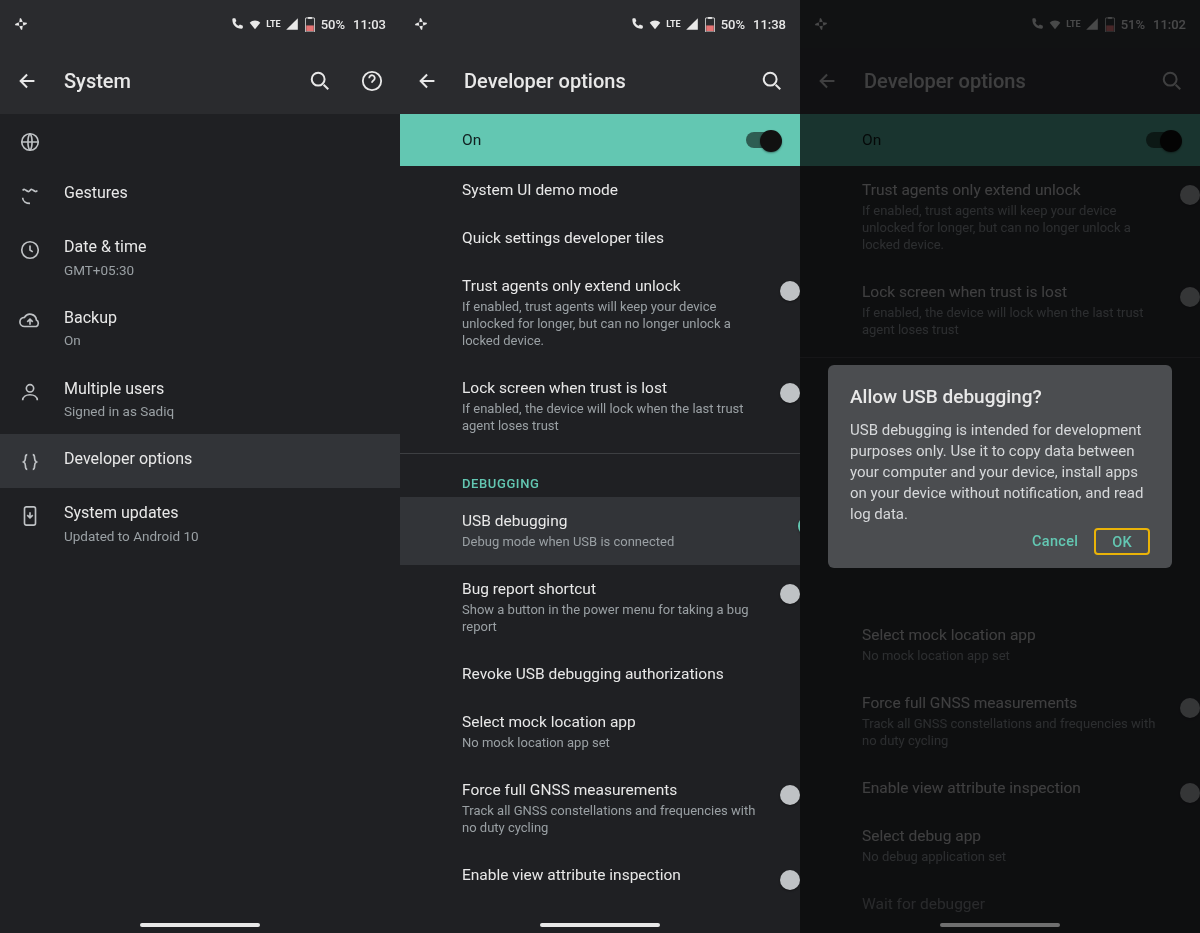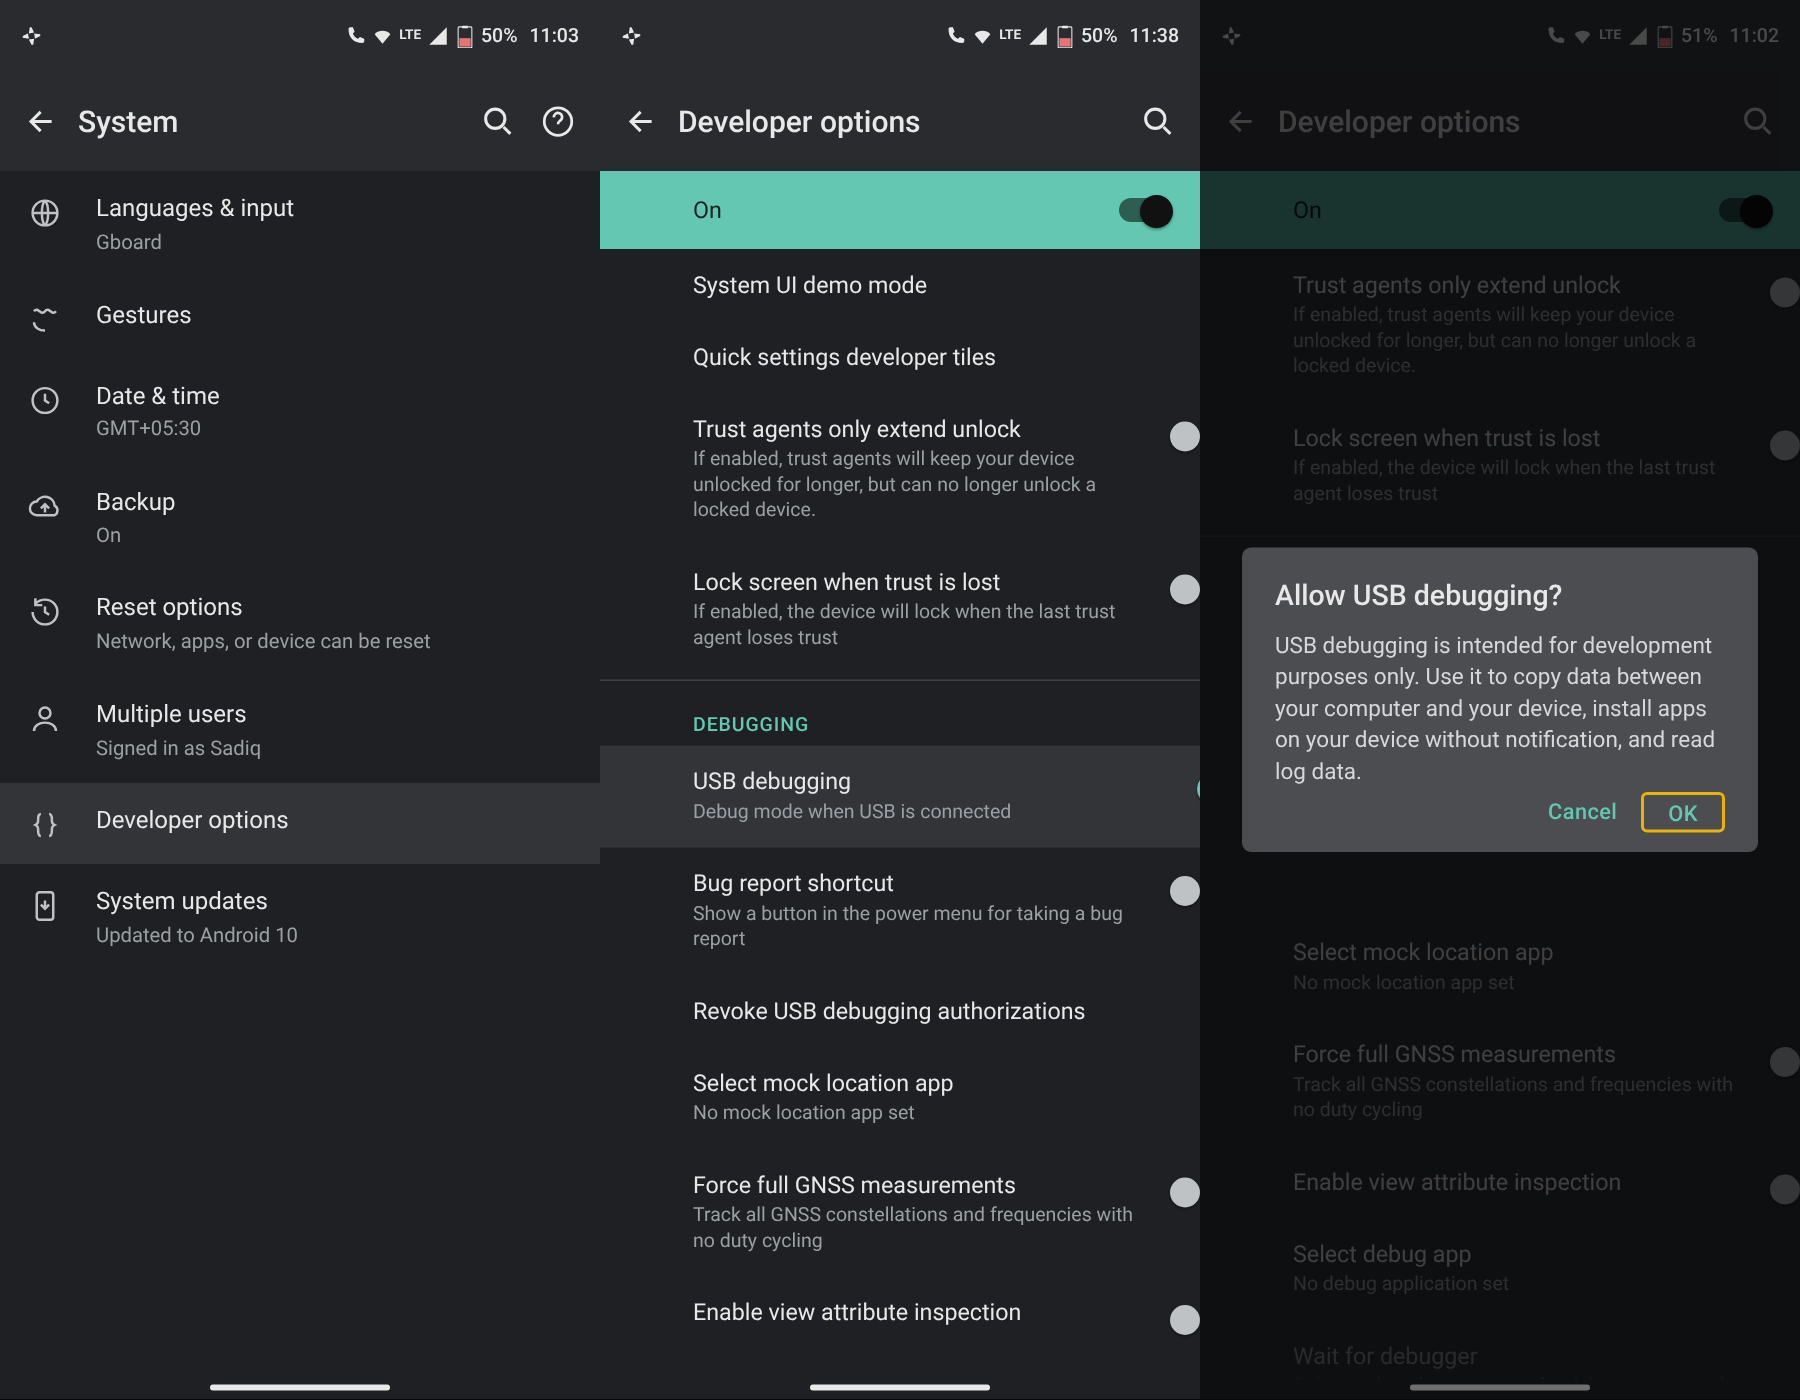--- a/index.html
+++ b/index.html
@@ -2,21 +2,21 @@
 <html><head>
 <meta charset="utf-8">
 <style>
   * { margin: 0; padding: 0; box-sizing: border-box; font-family: Roboto, Arial, sans-serif; }
   body { background: #000; display: flex; width: 1200px; height: 933px; overflow: hidden; }
   .screen { width: 400px; height: 933px; background: #1f2023; position: relative; overflow: hidden; display: flex; flex-direction: column; }
   .statusbar { height: 48px; display: flex; align-items: center; justify-content: space-between; padding: 0 14px; color: #e8e8e8; font-size: 13px; background: #2a2b2e; }
   .sb-left { display: flex; align-items: center; gap: 6px; }
   .sb-right { display: flex; align-items: center; gap: 4px; font-weight: 500; }
   .sb-ico { width: 14px; height: 14px; display: inline-flex; align-items: center; justify-content: center; }
-  .appbar { height: 66px; display: flex; align-items: center; padding: 0 12px; gap: 8px; color: #e8e8e8; background: #2a2b2e; }
+  .appbar { height: 66px; display: flex; align-items: center; padding: 0 12px; gap: 20px; color: #e8e8e8; background: #2a2b2e; }
   .appbar .title { font-size: 20px; font-weight: 500; flex: 1; }
   .appbar .iconbtn { width: 32px; height: 32px; display: flex; align-items: center; justify-content: center; color: #e8e8e8; }
   .content { flex: 1; overflow: hidden; background: #1f2023; }
   .row { display: flex; align-items: flex-start; padding: 14px 18px; gap: 22px; }
   .row .iconcol { width: 24px; height: 24px; margin-top: 2px; color: #bfc2c5; flex-shrink: 0; display:flex; align-items:center; justify-content:center;}
   .row .textcol { flex: 1; }
   .row .textcol .t1 { font-size: 16px; color: #e8e8e8; line-height: 1.35; }
   .row .textcol .t2 { font-size: 13.5px; color: #9aa0a4; margin-top: 3px; line-height: 1.35; }
   .row.selected { background: #323438; }
   .onbar { background: #63c7b2; height: 52px; display: flex; align-items: center; padding: 0 20px 0 62px; color: #102020; font-size: 15.5px; justify-content: space-between; }
@@ -112,24 +112,20 @@
   </div>
 
   <div class="content">
     <div class="row">
       <span class="iconcol">
           <svg width="22" height="22" viewBox="0 0 24 24" fill="none" stroke="currentColor" stroke-width="1.8">
             <circle cx="12" cy="12" r="9"></circle>
             <path d="M3 12h18M12 3c3 3 3 15 0 18M12 3c-3 3-3 15 0 18"></path>
           </svg>
         </span>
-      <div class="textcol">
-          <div class="t1">Languages &amp; input</div>
-          <div class="t2">Gboard</div>
-        </div>
     </div>
     <div class="row">
       <span class="iconcol">
           <svg width="22" height="22" viewBox="0 0 24 24" fill="none" stroke="currentColor" stroke-width="1.8">
             <path d="M4 6c3-4 5 4 8 0s5 4 8 0M4 14c0 4 4 6 8 6"></path>
           </svg>
         </span>
       <div class="textcol">
           <div class="t1">Gestures</div>
         </div>
@@ -149,32 +145,20 @@
     <div class="row">
       <span class="iconcol">
           <svg width="22" height="22" viewBox="0 0 24 24" fill="none" stroke="currentColor" stroke-width="1.8">
             <path d="M6 18a5 5 0 010-10 7 7 0 0113 3 4 4 0 010 7H6z"></path>
             <path d="M12 16v-6m-3 3l3-3 3 3"></path>
           </svg>
         </span>
       <div class="textcol">
           <div class="t1">Backup</div>
           <div class="t2">On</div>
-        </div>
-    </div>
-    <div class="row">
-      <span class="iconcol">
-          <svg width="22" height="22" viewBox="0 0 24 24" fill="none" stroke="currentColor" stroke-width="1.8">
-            <path d="M3 12a9 9 0 109-9c-3 0-5 1-7 3m0-4v5h5"></path>
-            <path d="M12 8v4l3 2"></path>
-          </svg>
-        </span>
-      <div class="textcol">
-          <div class="t1">Reset options</div>
-          <div class="t2">Network, apps, or device can be reset</div>
         </div>
     </div>
     <div class="row">
       <span class="iconcol">
           <svg width="22" height="22" viewBox="0 0 24 24" fill="none" stroke="currentColor" stroke-width="1.8">
             <circle cx="12" cy="8" r="4"></circle>
             <path d="M4 21c0-4 4-6 8-6s8 2 8 6"></path>
           </svg>
         </span>
       <div class="textcol">

